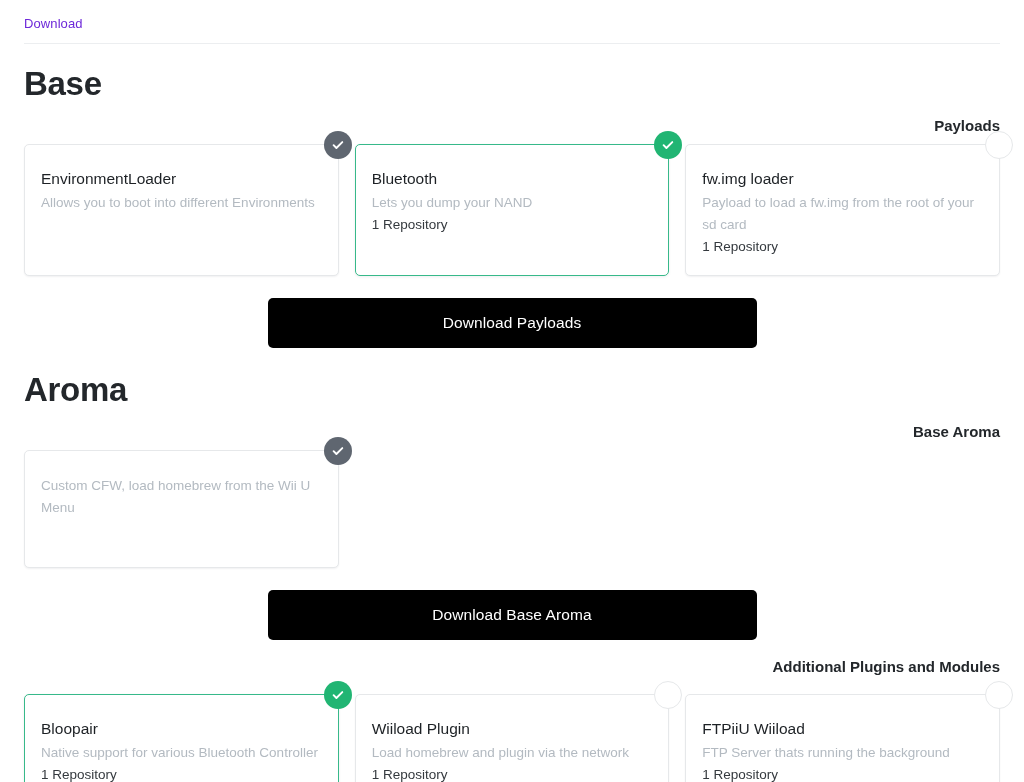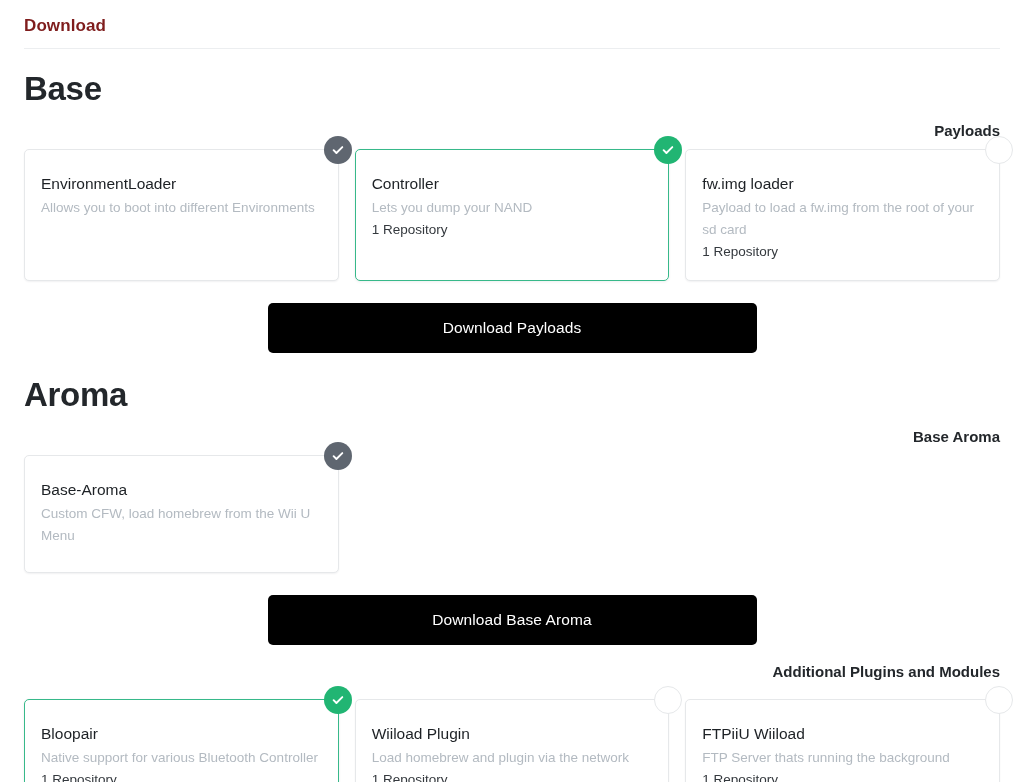--- a/index.html
+++ b/index.html
@@ -21,23 +21,23 @@
     padding: 0 24px;
   }
 
   
   .page-header {
     padding-top: 16px;
     padding-bottom: 12px;
     border-bottom: 1px solid #eceef0;
   }
   .page-header .title {
-    font-size: 17px;
-    font-weight: bold;
-    color: #7f1d1d;
+    font-size: 13px;
+    font-weight: normal;
+    color: #6d28d9;
     letter-spacing: 0.1px;
   }
 
   
   .section-heading {
     font-size: 33px;
     font-weight: bold;
     color: #23272b;
     letter-spacing: -0.3px;
     margin-top: 22px;
@@ -172,21 +172,21 @@
         <div class="card-title">EnvironmentLoader</div>
         <div class="card-desc">Allows you to boot into different Environments</div>
       </div>
 
       <div class="card selected">
         <div class="badge checked-green">
           <svg width="14" height="14" viewBox="0 0 14 14" aria-hidden="true">
             <path d="M2.6 7.2 L5.4 10 L11.3 4.1" fill="none" stroke="#ffffff" stroke-width="1.9" stroke-linecap="round" stroke-linejoin="round"></path>
           </svg>
         </div>
-        <div class="card-title">Controller</div>
+        <div class="card-title">Bluetooth</div>
         <div class="card-desc">Lets you dump your NAND</div>
         <div class="card-repos">1 Repository</div>
       </div>
 
       <div class="card">
         <div class="badge unchecked"></div>
         <div class="card-title">fw.img loader</div>
         <div class="card-desc">Payload to load a fw.img from the root of your sd card</div>
         <div class="card-repos">1 Repository</div>
       </div>
@@ -202,21 +202,20 @@
     <div class="section-heading aroma">Aroma</div>
     <div class="subsection-heading">Base Aroma</div>
 
     <div class="card-grid single">
       <div class="card">
         <div class="badge checked-gray">
           <svg width="14" height="14" viewBox="0 0 14 14" aria-hidden="true">
             <path d="M2.6 7.2 L5.4 10 L11.3 4.1" fill="none" stroke="#ffffff" stroke-width="1.9" stroke-linecap="round" stroke-linejoin="round"></path>
           </svg>
         </div>
-        <div class="card-title">Base-Aroma</div>
         <div class="card-desc">Custom CFW, load homebrew from the Wii U Menu</div>
       </div>
     </div>
 
     <div class="btn-row">
       <button class="btn-download">Download Base Aroma</button>
     </div>
   </div>
 
   <div class="section sec-plugins">

